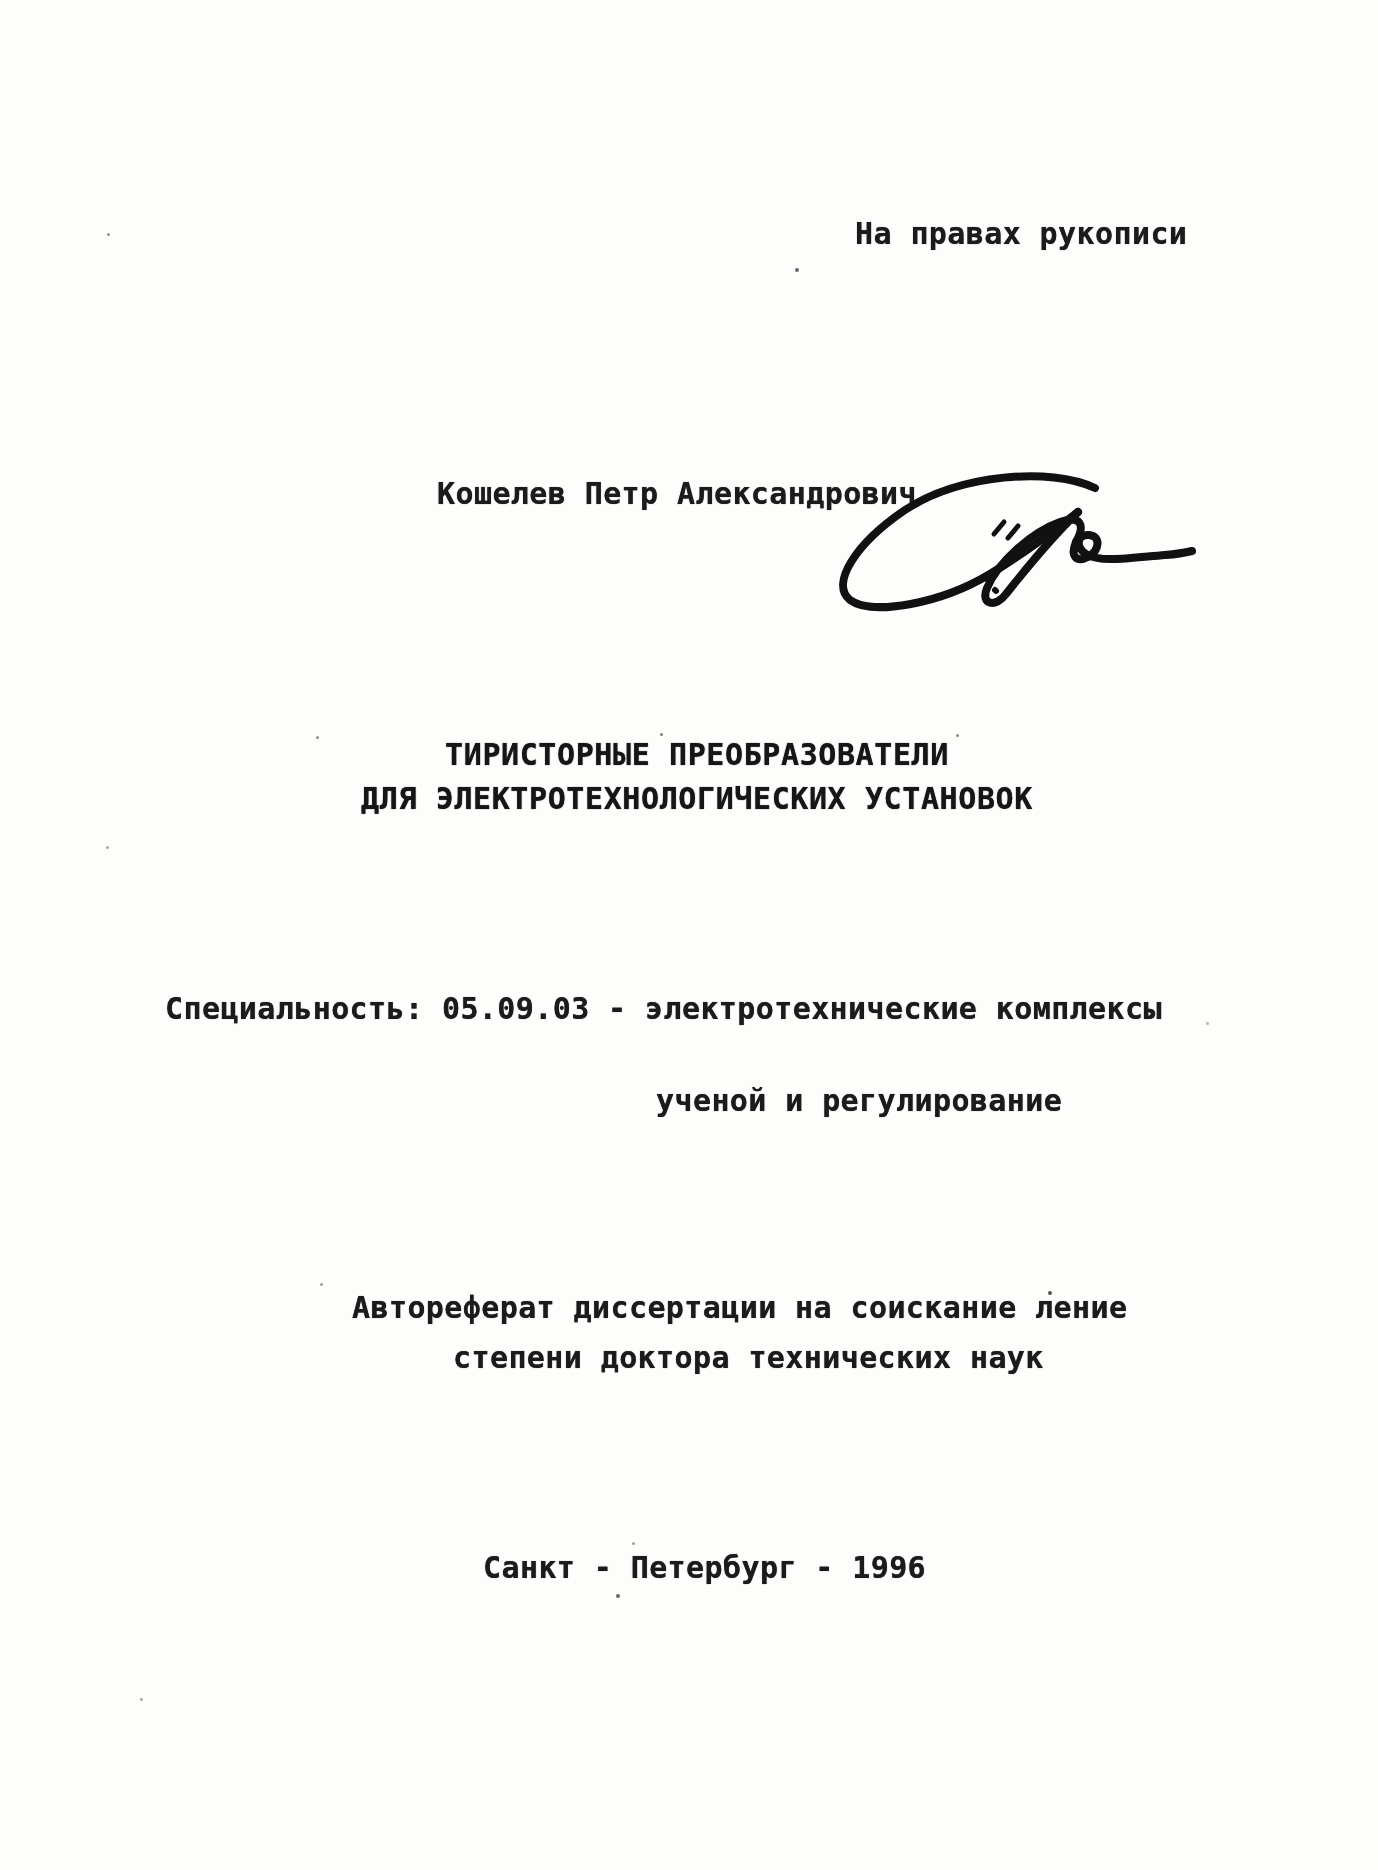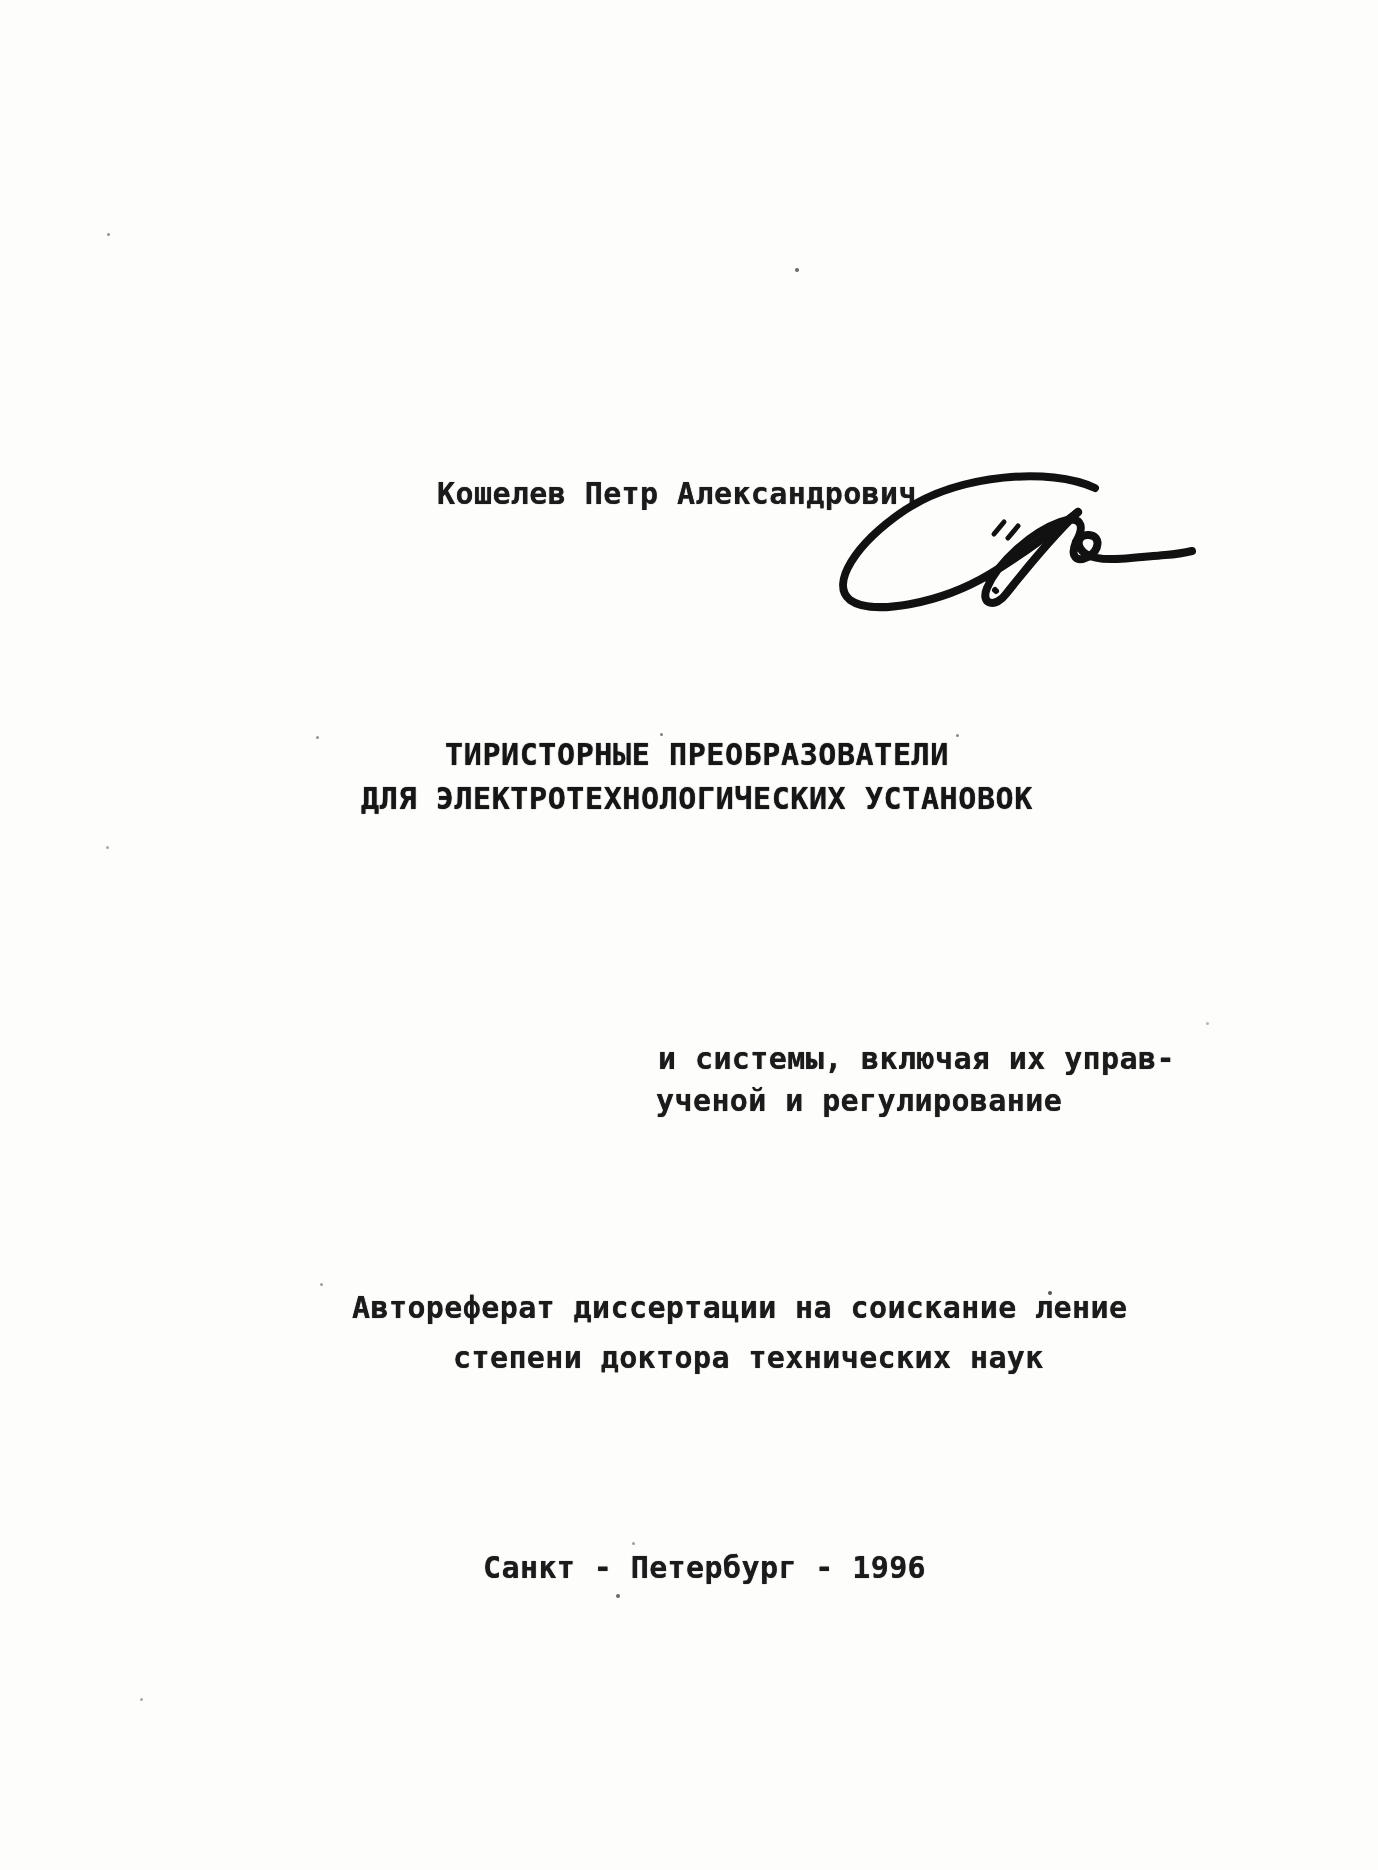--- a/index.html
+++ b/index.html
@@ -62,39 +62,40 @@
     position: absolute;
     background: #2a2a2a;
     border-radius: 50%;
   }
 </style>
 </head>
 <body>
 
 <div class="page">
 
+  <div class="tw" style="left:855px; top:216px;">На правах рукописи</div>
 
   <div class="tw" style="left:437px; top:476px;">Кошелев Петр Александрович</div>
 
   <svg class="signature-svg" viewBox="0 0 400 175" aria-hidden="true">
     <path d="M 285 26 C 240 5, 150 12, 95 48 C 45 82, 20 122, 40 138 C 62 154, 130 142, 180 112 C 222 87, 252 62, 268 50"></path>
     <path d="M 268 50 C 245 72, 215 108, 196 132 C 186 146, 170 143, 177 126 C 188 100, 222 70, 250 60 C 270 53, 276 62, 266 80"></path>
     <path d="M 266 80 C 260 94, 266 101, 278 95 C 290 88, 291 74, 279 73 C 268 72, 264 84, 276 92 C 290 101, 320 96, 355 93 C 368 92, 378 90, 382 89"></path>
     <path d="M 184 72 L 194 60" style="stroke-width:5"></path>
     <path d="M 198 76 L 208 64" style="stroke-width:5"></path>
     <path d="M 178 118 L 179 119" style="stroke-width:6"></path>
     <path d="M 185 128 L 186 129" style="stroke-width:6"></path>
   </svg>
 
   <div class="title-block">
     <div class="tline">ТИРИСТОРНЫЕ ПРЕОБРАЗОВАТЕЛИ</div>
     <div class="tline">ДЛЯ ЭЛЕКТРОТЕХНОЛОГИЧЕСКИХ УСТАНОВОК</div>
   </div>
 
-  <div class="tw" style="left:658px; top:1041px;">и системы, включая их управ-</div>
+  <div class="tw" style="left:165px; top:991px;">Специальность: 05.09.03 - электротехнические комплексы</div>
   <div class="tw" style="left:656px; top:1083px;">ученой и регулирование</div>
 
   <div class="tw" style="left:352px; top:1290px;">Автореферат диссертации на соискание ление</div>
   <div class="tw" style="left:453px; top:1340px;">степени доктора технических наук</div>
 
   <div class="tw" style="left:483px; top:1550px;">Санкт - Петербург - 1996</div>
 
 <div class="noise-dot" style="left: 107px; top: 233px; width: 3px; height: 3px; opacity: 0.5;"></div>
     <div class="noise-dot" style="left: 795px; top: 268px; width: 4px; height: 4px; opacity: 0.7;"></div>
     <div class="noise-dot" style="left: 316px; top: 736px; width: 3px; height: 3px; opacity: 0.5;"></div>

